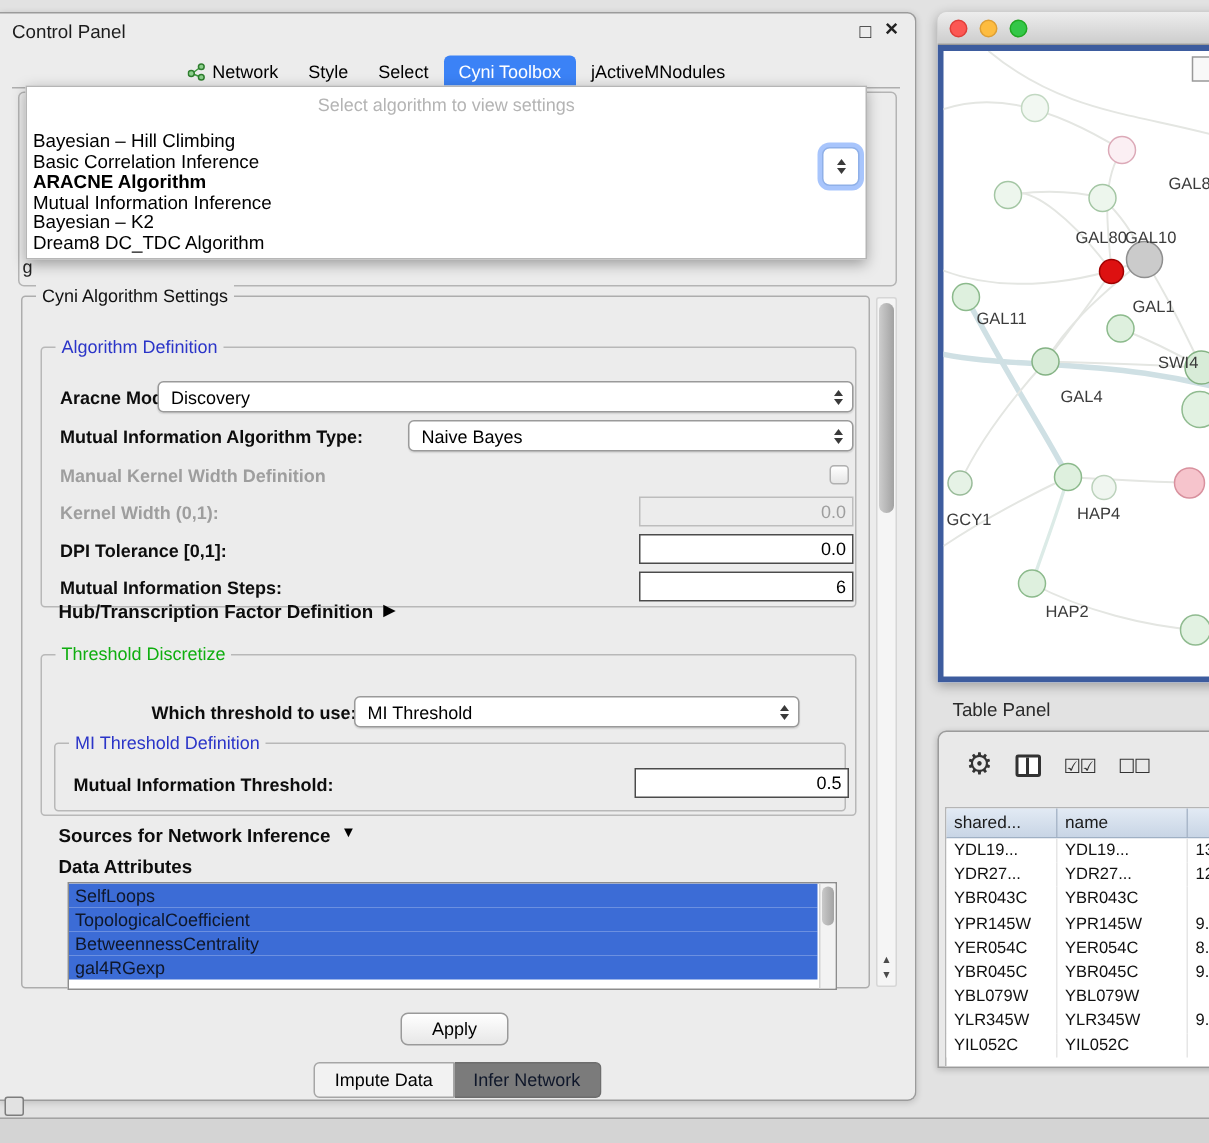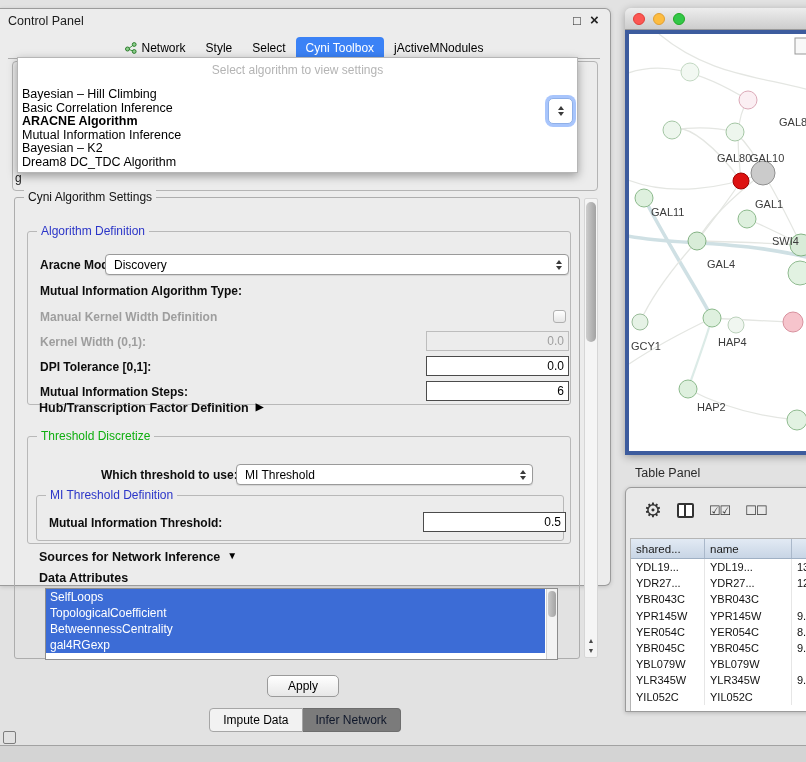--- a/index.html
+++ b/index.html
@@ -1,21 +1,21 @@
 <!DOCTYPE html>
 <html><head>
 <meta charset="utf-8">
 <style>
   *{box-sizing:border-box;margin:0;padding:0}
   html,body{width:806px;height:762px}
   body{font-family:"Liberation Sans",sans-serif;background:#e2e2e2;overflow:hidden}
   #screen{position:relative;width:806px;height:762px;overflow:hidden}
 
   
-  #control-panel{position:absolute;left:0;top:8px;width:611px;height:578px;background:#ececec;
+  #control-panel{position:absolute;left:0;top:8px;width:611px;height:726px;background:#ececec;
     border:1px solid #9b9b9b;border-left:none;border-radius:0 6px 6px 0;box-shadow:0 1px 4px rgba(0,0,0,.15)}
   .cp-title{position:absolute;left:8px;top:5px;font-size:12.5px;color:#1c1c1c;white-space:nowrap}
   .wbtn{position:absolute;font-size:13px;color:#222;cursor:default;line-height:14px}
   .wbtn.float{left:573px;top:5px}
   .wbtn.close{left:590px;top:4px;font-weight:bold;font-size:15px}
 
   .tabbar{position:absolute;top:26px;left:8px;right:10px;height:24px;display:flex;justify-content:center;
     align-items:flex-end;border-bottom:1px solid #aeaeae}
   .tab{font-size:12px;padding:4px 10px 3px 10px;color:#000;display:flex;align-items:center;gap:5px;
     border-radius:4px 4px 0 0;white-space:nowrap}
@@ -54,21 +54,21 @@
     padding:0 4px;font-family:"Liberation Sans",sans-serif;color:#000}
   .field.dis{background:#ececec;border:1px solid #bdbdbd;color:#9e9e9e}
 
   .checkbox{position:absolute;width:13px;height:13px;border:1px solid #b0b0b0;border-radius:3px;
     background:linear-gradient(#ffffff,#e6e6e6)}
 
   .toggle-row{position:absolute;display:flex;align-items:flex-start;gap:7px;font-size:12.5px;font-weight:bold;color:#0d0d0d;white-space:nowrap}
   .toggle-row .tri{font-size:10px;color:#000}
 
   .attr-list{position:absolute;left:30px;top:390px;width:513px;height:72px;background:#fff;border:1px solid #8d8d8d;overflow:hidden}
-  .attr-item{height:16px;line-height:16px;font-size:12px;padding-left:4px;background:#3c6cd6;color:#ffffff;
+  .attr-item{height:16px;line-height:16px;font-size:12px;padding-left:4px;background:#3c6cd6;color:#0f172a;
     width:calc(100% - 12px);white-space:nowrap}
   .list-scroll{position:absolute;right:0;top:0;bottom:0;width:11px;background:#f3f3f3;border-left:1px solid #d3d3d3}
   .list-thumb{position:absolute;left:1px;right:1px;top:2px;height:26px;border-radius:5px;background:linear-gradient(90deg,#c9c9c9,#a3a3a3)}
 
   .vscroll{position:absolute;background:#f5f5f5;border:1px solid #d6d6d6;border-radius:2px}
   .vthumb{position:absolute;left:1px;right:1px;border-radius:6px;background:linear-gradient(90deg,#cdcdcd,#a2a2a2)}
   .sb-arrows{position:absolute;bottom:3px;left:0;right:0;display:flex;flex-direction:column;align-items:center;gap:3px;
     font-size:7px;color:#4a4a4a;line-height:7px}
 
   .apply-btn{position:absolute;left:267px;top:666px;width:72px;height:22px;background:linear-gradient(#ffffff,#e7e7e7);
@@ -181,20 +181,27 @@
         <span class="lbl" style="left:12px;top:26px">Aracne Mode:</span>
         <div class="combo" style="left:77px;top:22px;width:464px;height:21px">
           <span>Discovery</span>
           <span class="arrows">
               <i class="tri-up"></i>
               <i class="tri-down"></i>
             </span>
         </div>
 
         <span class="lbl" style="left:12px;top:52px">Mutual Information Algorithm Type:</span>
+        <div class="combo" style="left:244px;top:48px;width:297px;height:21px">
+          <span>Naive Bayes</span>
+          <span class="arrows">
+              <i class="tri-up"></i>
+              <i class="tri-down"></i>
+            </span>
+        </div>
 
         <span class="lbl dis" style="left:12px;top:78px">Manual Kernel Width Definition</span>
         <div class="checkbox" style="left:525px;top:78px"></div>
 
         <span class="lbl dis" style="left:12px;top:103px">Kernel Width (0,1):</span>
         <input class="field dis" style="left: 398px; top: 99px; width: 143px; height: 20px;" disabled="" value="0.0">
 
         <span class="lbl" style="left:12px;top:128px">DPI Tolerance [0,1]:</span>
         <input class="field" style="left: 398px; top: 124px; width: 143px; height: 20px;" value="0.0">
 

